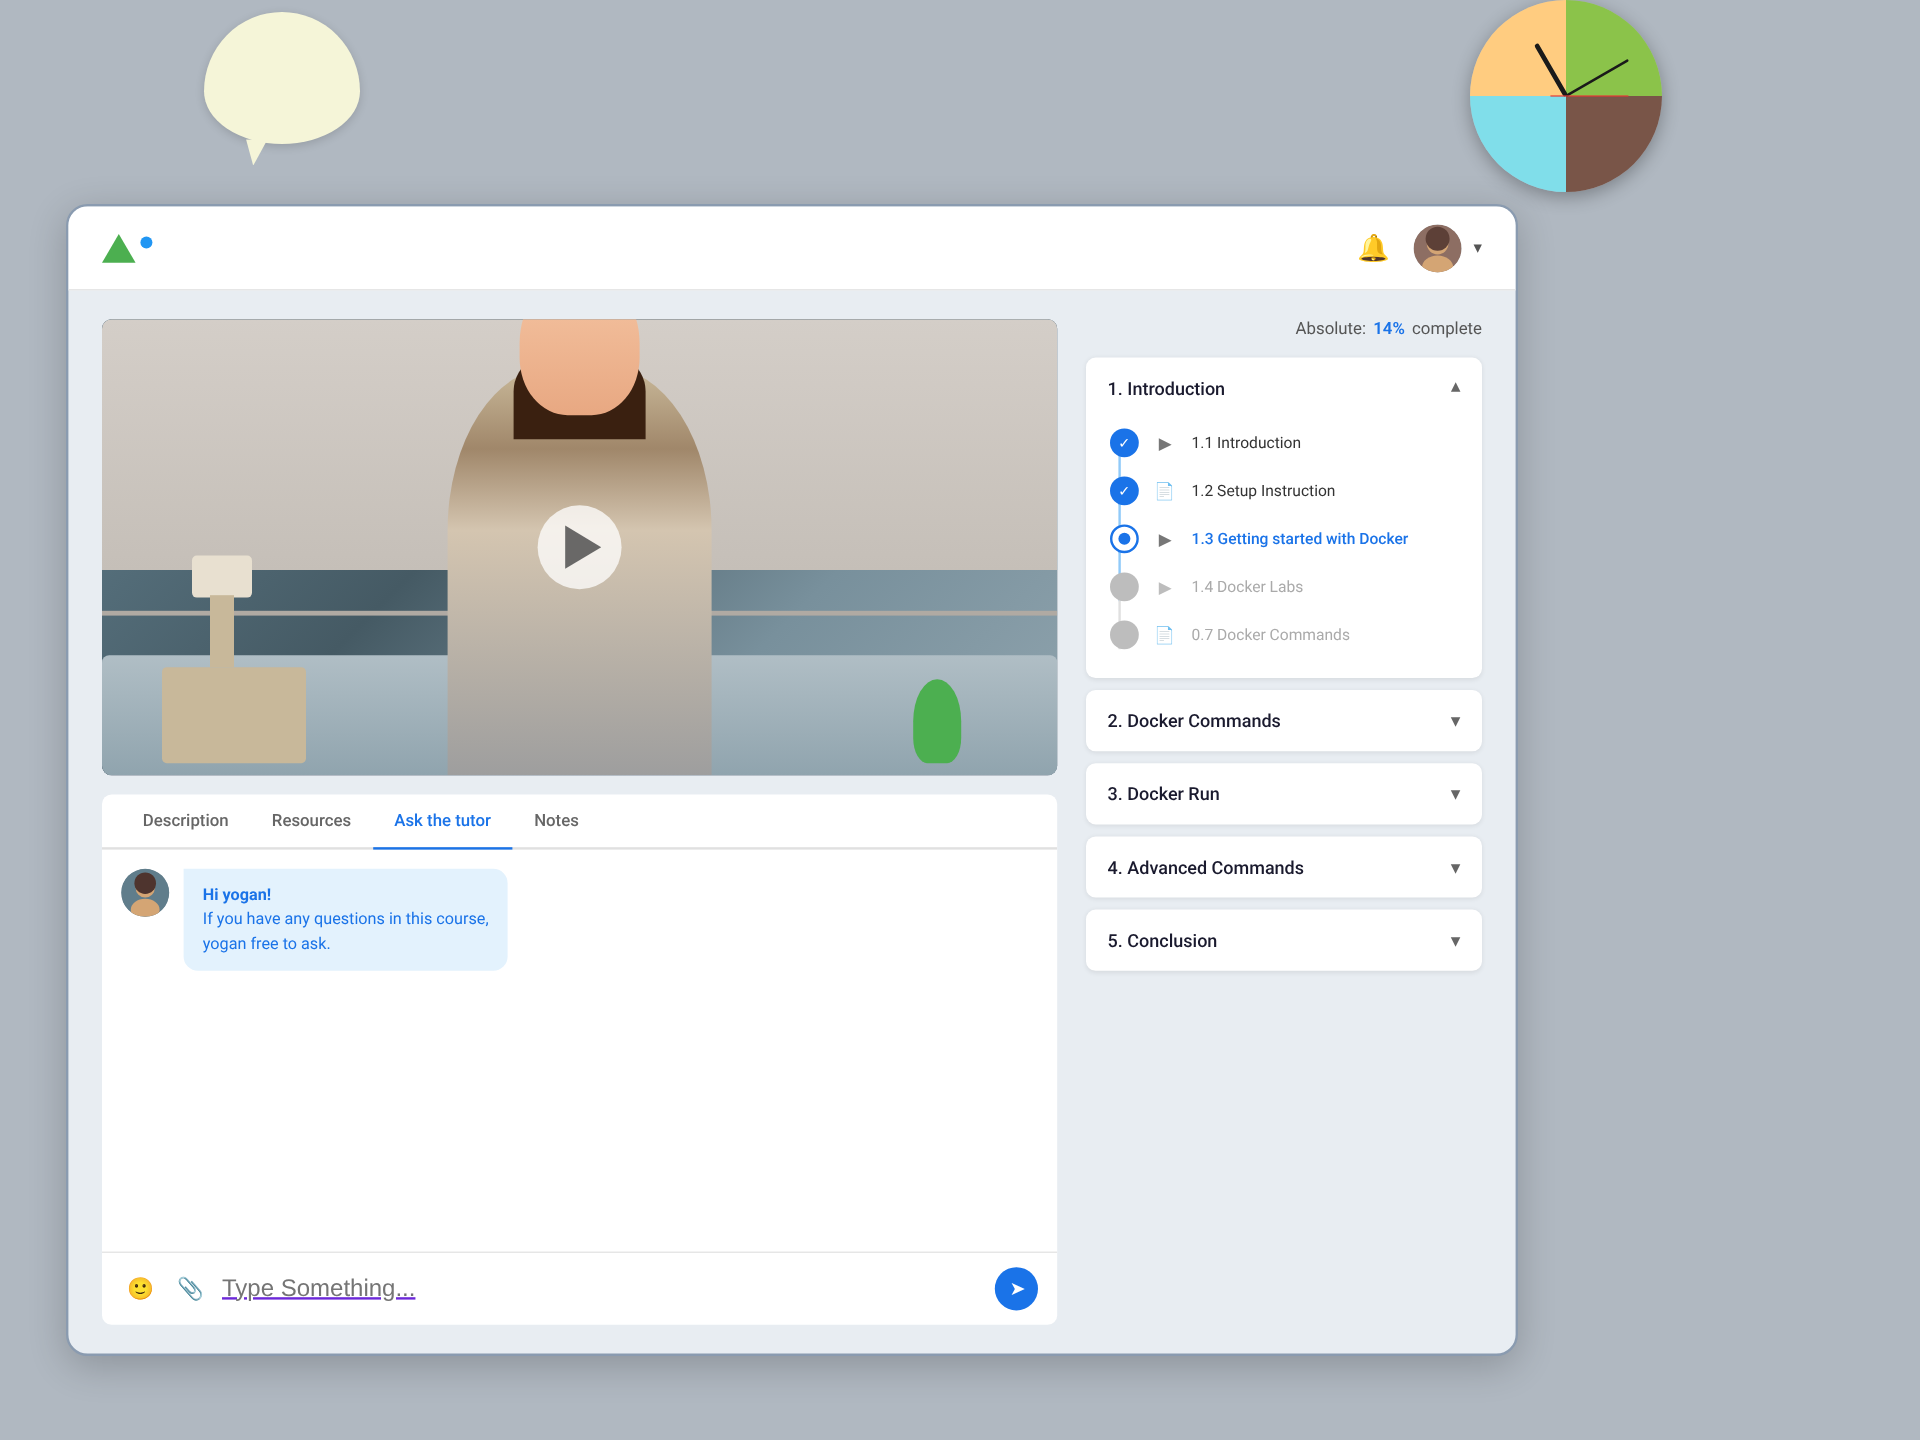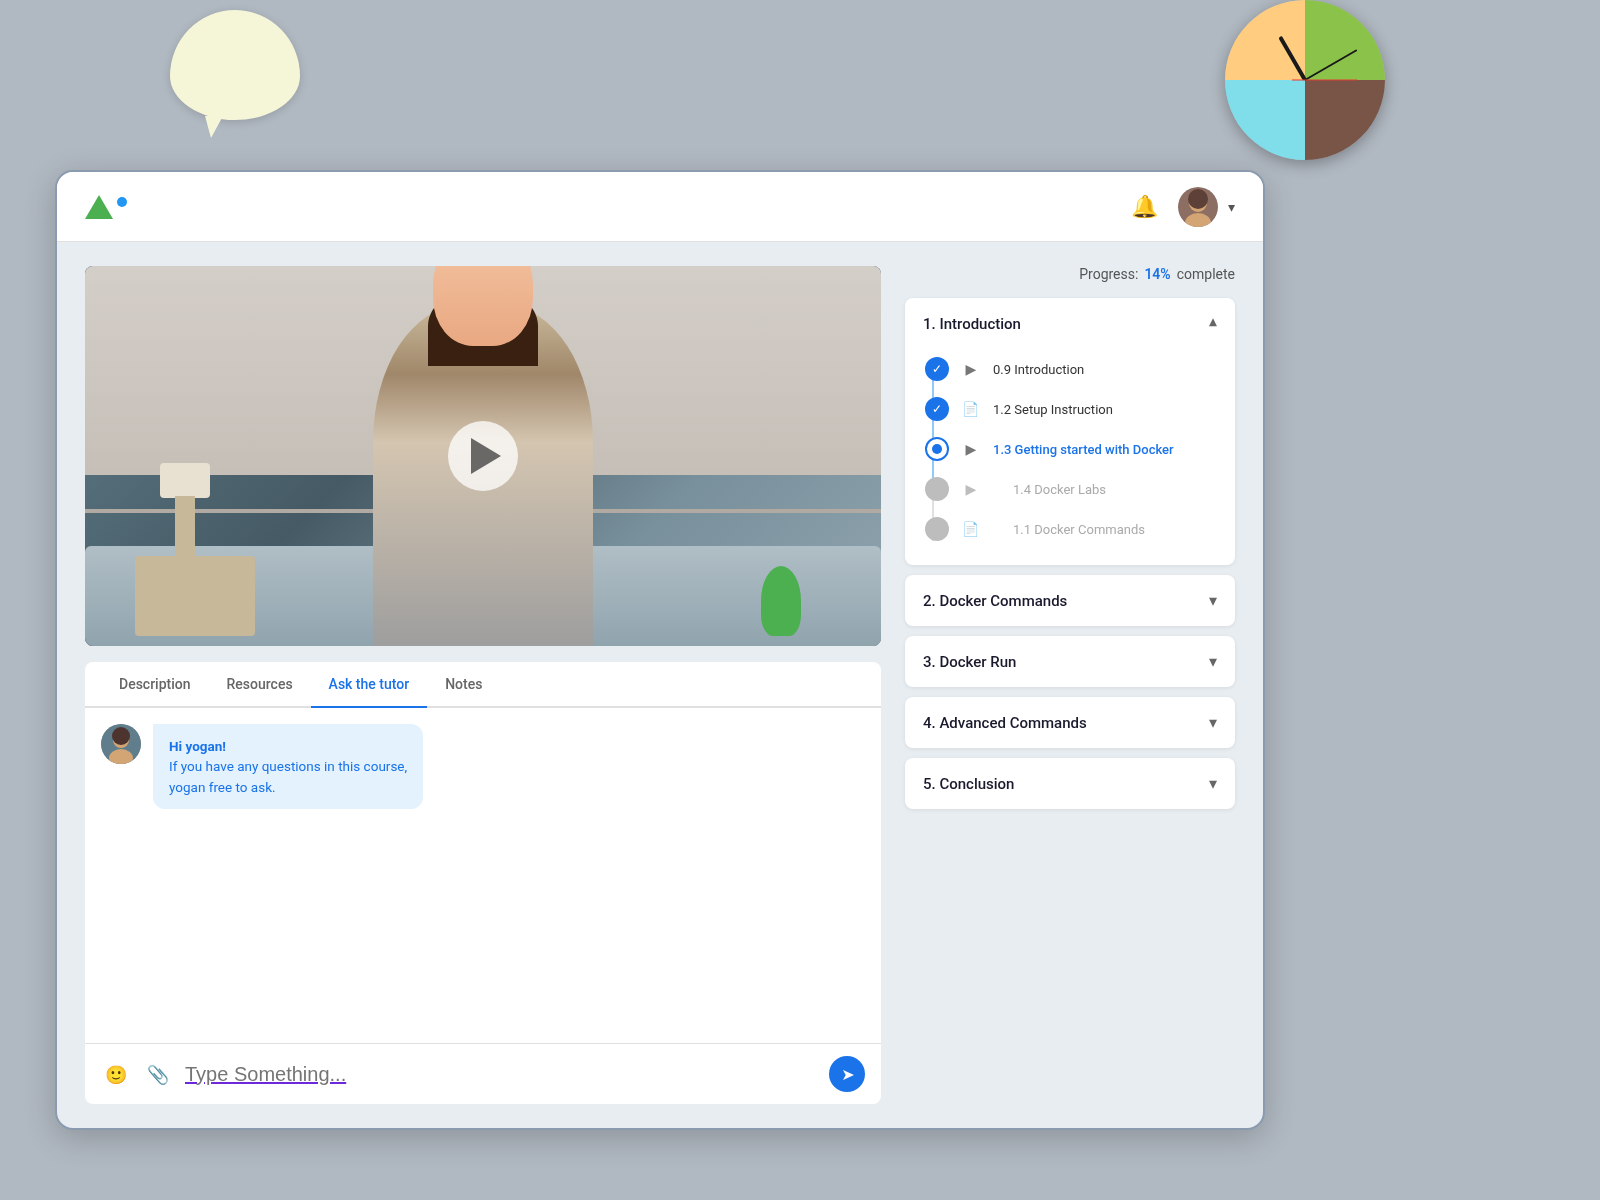--- a/index.html
+++ b/index.html
@@ -530,21 +530,21 @@
       text-align: center;
     }
     .lesson-icon.inactive { color: #bdbdbd; }
 
     .lesson-title {
       flex: 1;
       font-size: 13px;
     }
     .lesson-title.completed { color: #333; }
     .lesson-title.active { color: #1a73e8; font-weight: 500; }
-    .lesson-title.inactive { color: #aaa; margin-left: 20px; }
+    .lesson-title.inactive { color: #aaa; }
   </style>
 </head>
 <body>
 
 <div class="speech-bubble"></div>
 
 <div class="clock">
   <div class="clock-hand-hour"></div>
   <div class="clock-hand-minute"></div>
   <div class="clock-hand-second"></div>
@@ -643,42 +643,42 @@
           <button class="send-btn">
             <span class="send-icon">➤</span>
           </button>
         </div>
       </div>
     </div>
 
     <div class="right-panel">
 
       <div class="progress-bar-row">
-        <span>Progress:</span>
+        <span>Absolute:</span>
         <span class="progress-percent">14%</span>
         <span>complete</span>
       </div>
 
       <div class="accordion">
 
         <div class="accordion-section">
           <div class="accordion-header open">
             <span>1. Introduction</span>
             <span class="chevron">▾</span>
           </div>
           <div class="accordion-body">
             <div class="lesson-list">
 
               <div class="lesson-item" style="position:relative;">
                 <div style="position:absolute;left:11px;top:24px;width:2px;height:calc(100% + 8px);background:#90caf9;z-index:0;"></div>
                 <div class="lesson-dot completed">
                   <span class="dot-check">✓</span>
                 </div>
                 <span class="lesson-icon">▶</span>
-                <span class="lesson-title completed">0.9 Introduction</span>
+                <span class="lesson-title completed">1.1 Introduction</span>
               </div>
 
               <div class="lesson-item" style="position:relative;">
                 <div style="position:absolute;left:11px;top:24px;width:2px;height:calc(100% + 8px);background:#90caf9;z-index:0;"></div>
                 <div class="lesson-dot completed">
                   <span class="dot-check">✓</span>
                 </div>
                 <span class="lesson-icon">📄</span>
                 <span class="lesson-title completed">1.2 Setup Instruction</span>
               </div>
@@ -695,21 +695,21 @@
               <div class="lesson-item" style="position:relative;">
                 <div style="position:absolute;left:11px;top:24px;width:2px;height:calc(100% + 8px);background:#e0e0e0;z-index:0;"></div>
                 <div class="lesson-dot inactive"></div>
                 <span class="lesson-icon inactive">▶</span>
                 <span class="lesson-title inactive">1.4 Docker Labs</span>
               </div>
 
               <div class="lesson-item">
                 <div class="lesson-dot inactive"></div>
                 <span class="lesson-icon inactive">📄</span>
-                <span class="lesson-title inactive">1.1 Docker Commands</span>
+                <span class="lesson-title inactive">0.7 Docker Commands</span>
               </div>
 
             </div>
           </div>
         </div>
 
         <div class="accordion-section">
           <div class="accordion-header">
             <span>2. Docker Commands</span>
             <span class="chevron">▾</span>

